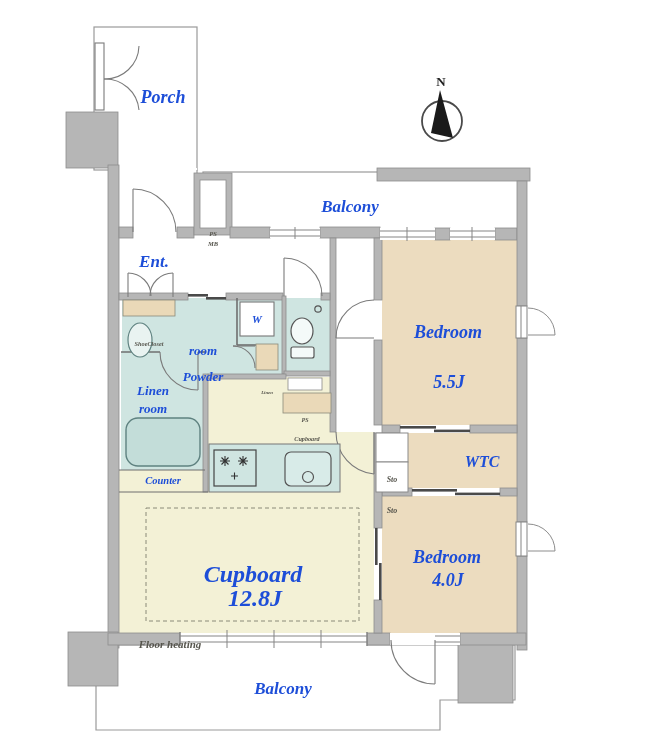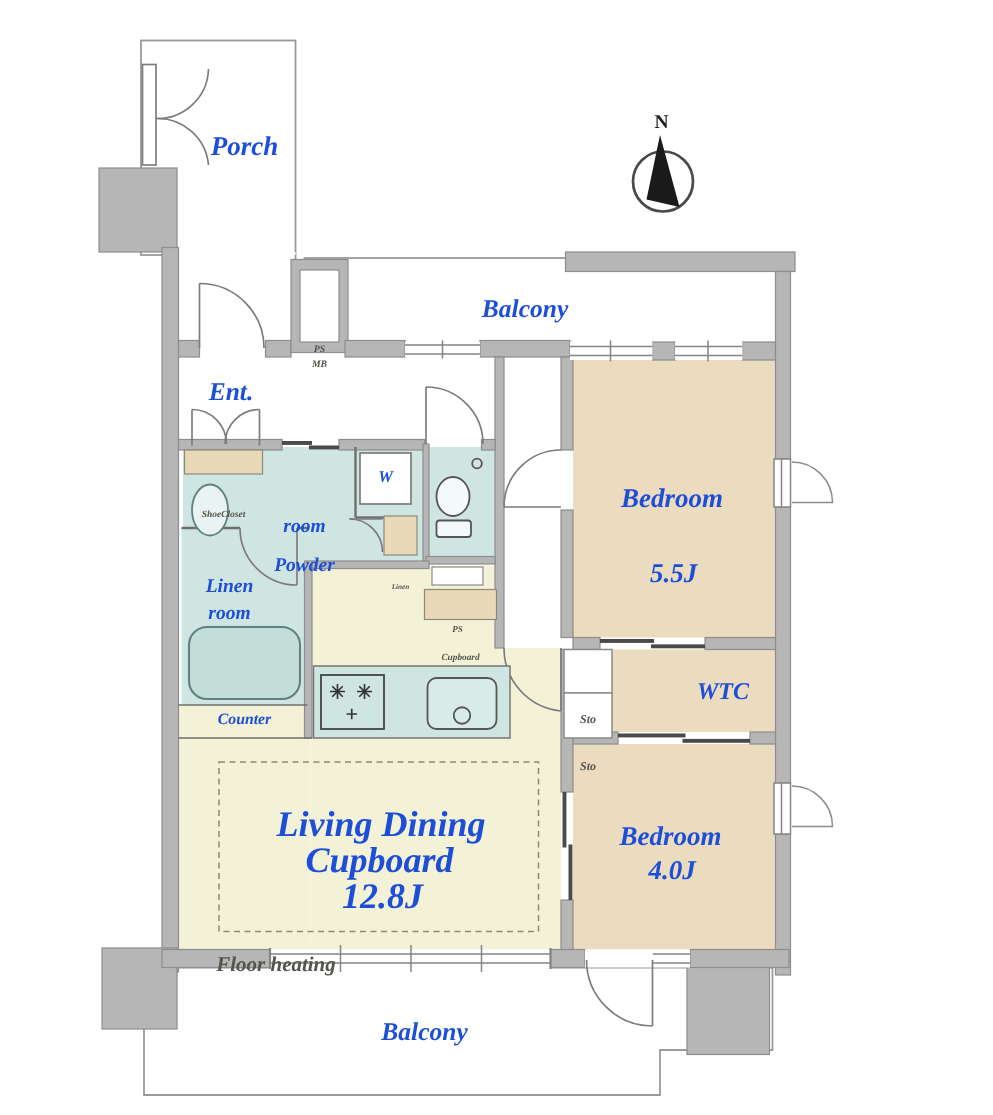--- a/index.html
+++ b/index.html
@@ -232,20 +232,19 @@
 <div class="lbl small" style="left:305px;top:384px;font-size:6px;">PS</div>
 <div class="lbl small" style="left:307px;top:403px;font-size:6.2px;">Cupboard</div>
 <div class="lbl" style="left:163px;top:481px;font-size:10.5px;">Counter</div>
 <div class="lbl" style="left:448px;top:332px;font-size:18px;">Bedroom</div>
 <div class="lbl" style="left:449px;top:354px;font-size:18px;margin-top:28px;">5.5J</div>
 <div class="lbl small" style="left:392px;top:444px;font-size:8px;">Sto</div>
 <div class="lbl small" style="left:392px;top:475px;font-size:8px;">Sto</div>
 <div class="lbl" style="left:461px;top:462px;font-size:16px;margin-left:21px;">WTC</div>
 <div class="lbl" style="left:447px;top:557px;font-size:18px;">Bedroom</div>
 <div class="lbl" style="left:448px;top:580px;font-size:18px;">4.0J</div>
-<div class="lbl" style="left:254px;top:550px;font-size:24px;">Living Dining</div>
 <div class="lbl" style="left:253px;top:574px;font-size:24px;">Cupboard</div>
 <div class="lbl" style="left:255px;top:598px;font-size:24px;">12.8J</div>
-<div class="lbl small" style="left:184px;top:608px;font-size:14px;">Floor heating</div>
+<div class="lbl small" style="left:170px;top:608px;font-size:11px;">Floor heating</div>
 <div class="lbl" style="left:283px;top:688px;font-size:17px;">Balcony</div>
 <div class="lbl" style="left:441px;top:81px;font-size:13px;font-style:normal;color:#222;">N</div>
 
 </div>
 
 </body></html>

